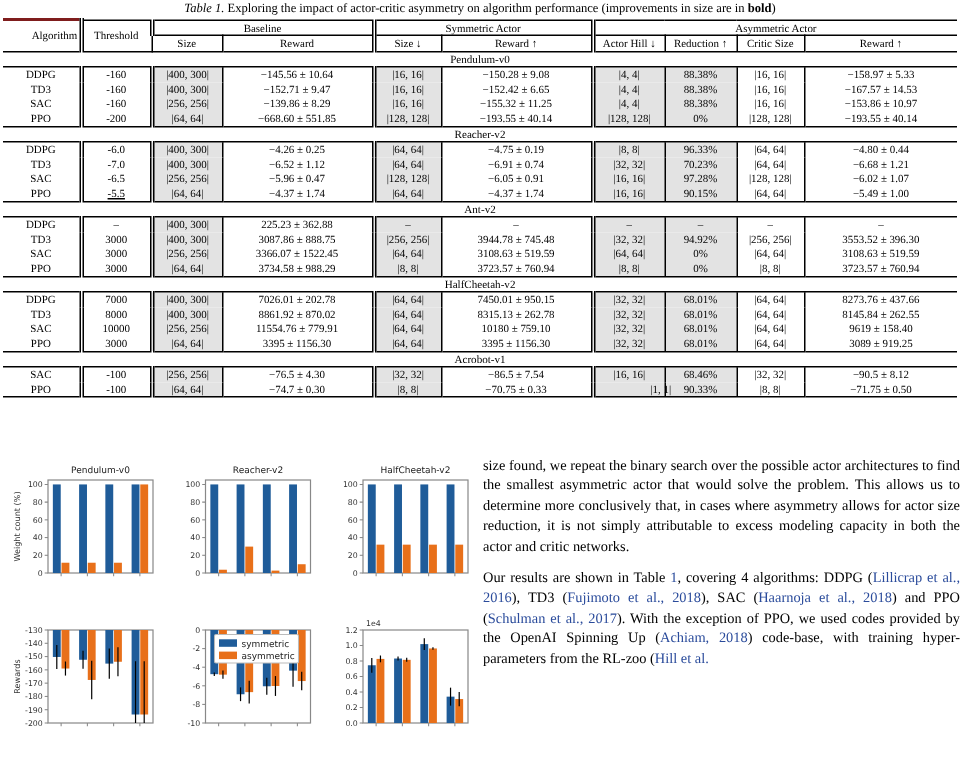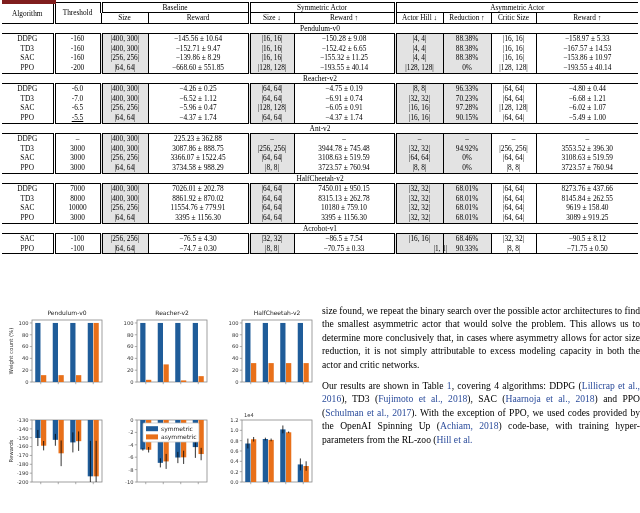--- a/index.html
+++ b/index.html
@@ -49,37 +49,40 @@
   .cite{color:#2a4b9b;}
   .tick{font-family:"DejaVu Sans",sans-serif;font-size:5.2px;fill:#333;}
   .axlabel{font-family:"DejaVu Sans",sans-serif;font-size:5.4px;fill:#333;}
   .legtxt{font-family:"DejaVu Sans",sans-serif;font-size:6px;fill:#222;}
 </style>
 </head>
 <body>
 
 <div id="table-area">
 
+  <div class="caption">
+    <span class="cap-label">Table 1.</span><span> Exploring the impact of actor-critic asymmetry on algorithm performance (improvements in size are in </span><span class="bold">bold</span><span>)</span>
+  </div>
 
   <table class="t">
     <colgroup>
       <col style="width:52px">
         <col style="width:47px">
       <col style="width:47px">
         <col style="width:101px">
       <col style="width:45px">
         <col style="width:101px">
       <col style="width:48px">
         <col style="width:48px">
         <col style="width:45px">
         <col style="width:102px">
     </colgroup>
     <thead>
       <tr class="hl-top hl-bot">
-        <td rowspan="2" class="vr" style="border-top:4px solid #7f1d1d;border-bottom:1px solid #000;">Algorithm</td>
+        <td rowspan="2" class="vr" style="border-top:2px solid #7f1d1d;border-bottom:1px solid #000;text-align:right;">Algorithm</td>
         <td rowspan="2" class="dsep2 vr" style="border-top:1px solid #000;border-bottom:1px solid #000;">Threshold</td>
         <td colspan="2" class="dsep2 hl-bot">Baseline</td>
         <td colspan="2" class="dsep2 hl-bot">Symmetric Actor</td>
         <td colspan="4" class="dsep2 hl-bot">Asymmetric Actor</td>
       </tr>
       <tr>
         <td class="hl-bot">Size</td>
         <td class="vl hl-bot">Reward</td>
         <td class="dsep2 hl-bot">Size ↓</td>
         <td class="vl hl-bot">Reward ↑</td>

